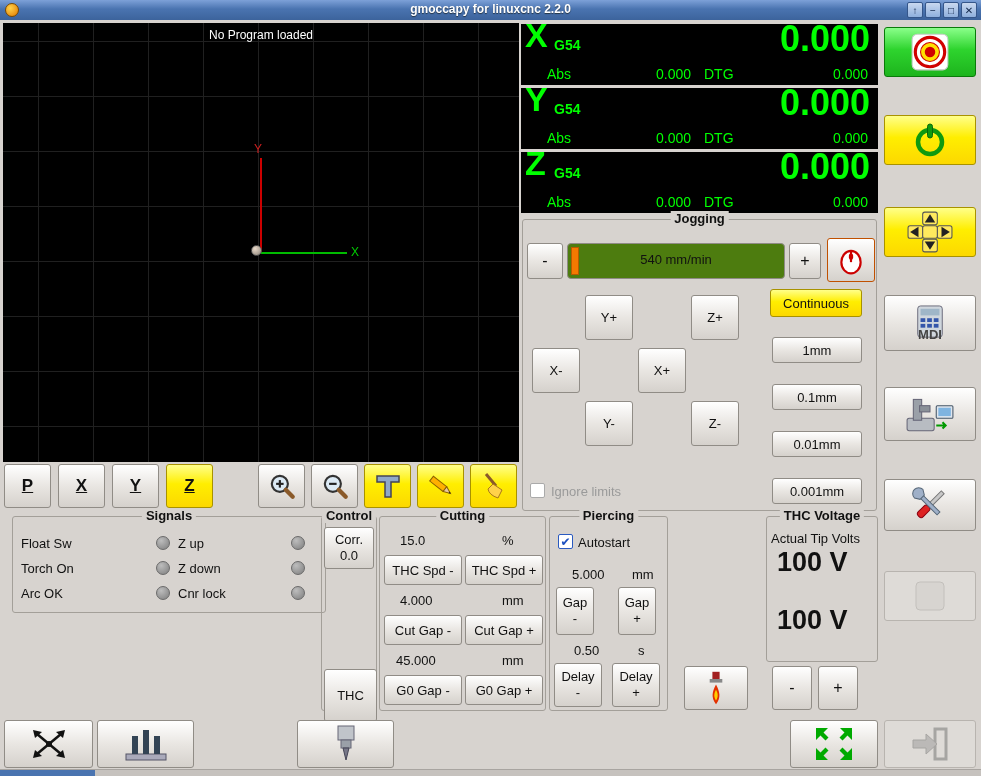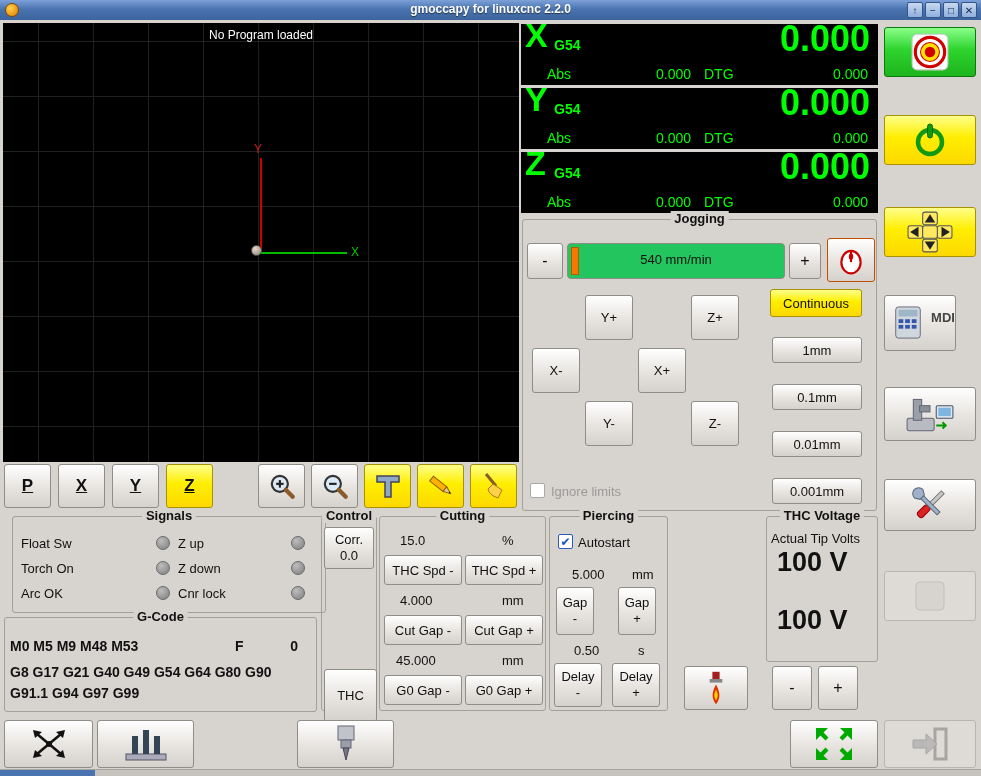--- a/index.html
+++ b/index.html
@@ -55,21 +55,21 @@
   background:radial-gradient(circle at 35% 30%, #e8d8c8, #8a8278); border:1px solid #555; }
 
 
 .dro { position:absolute; left:521px; width:357px; height:61px; background:#000; color:#00ff00; }
 .dro .axis { position:absolute; left:4px; top:-8px; font-size:34px; font-weight:bold; }
 .dro .sys  { position:absolute; left:33px; top:13px; font-size:14px; font-weight:bold; }
 .dro .big  { position:absolute; right:8px; top:-6px; font-size:36px; font-weight:bold; }
 .dro .l2   { position:absolute; bottom:3px; font-size:14px; font-weight:normal; }
 
 
-.hslider { position:absolute; background:#22c55e; border:1px solid #8f8b85; border-radius:4px; }
+.hslider { position:absolute; background:#4d7c0f; border:1px solid #8f8b85; border-radius:4px; }
 .hslider .fill { position:absolute; left:3px; top:3px; bottom:3px; width:8px; background:#f57900; border:1px solid #b85a00; }
 .hslider .txt { position:absolute; left:0; right:0; top:8px; text-align:center; font-size:13px; color:#111; }
 .groove { position:absolute; height:5px; background:#b5b1ac; border:1px solid #8a8680; border-radius:3px; }
 .thumb { position:absolute; width:16px; height:13px; top:-5px;
   background:linear-gradient(#fafafa,#d8d4d0); border:1px solid #777; border-radius:3px; }
 
 .clock { position:absolute; left:858px; top:650px; width:118px; text-align:right; font-size:13px; color:#222; line-height:1.35; padding-right:4px; }
 .progress { position:absolute; left:0; top:769px; width:981px; height:7px; background:#c6c2be; border-top:1px solid #a8a4a0; }
 .progress .pfill { position:absolute; left:0; top:0; height:6px; width:95px; background:#4a74b0; }
 svg { display:block; }
@@ -222,27 +222,20 @@
     <span class="led" style="left:143px;top:44px"></span>
     <span class="led" style="left:143px;top:69px"></span>
     <span class="lbl" style="left:165px;top:19px">Z up</span>
     <span class="lbl" style="left:165px;top:44px">Z down</span>
     <span class="lbl" style="left:165px;top:69px">Cnr lock</span>
     <span class="led" style="left:278px;top:19px"></span>
     <span class="led" style="left:278px;top:44px"></span>
     <span class="led" style="left:278px;top:69px"></span>
   </div>
 
-  <div class="frame" style="left:4px;top:617px;width:313px;height:95px">
-    <span class="legend">G-Code</span>
-    <span class="lbl bold" style="left:5px;top:20px;font-size:14px">M0 M5 M9 M48 M53</span>
-    <span class="lbl bold" style="left:230px;top:20px;font-size:14px">F</span>
-    <span class="lbl bold" style="right:18px;top:20px;font-size:14px">0</span>
-    <span class="lbl bold" style="left:5px;top:44px;width:285px;font-size:14px;white-space:normal;line-height:1.5">G8 G17 G21 G40 G49 G54 G64 G80 G90 G91.1 G94 G97 G99</span>
-  </div>
 
   <div class="frame" style="left:321px;top:516px;width:56px;height:195px">
     <span class="legend">Control</span>
     <div class="btn" style="left:2px;top:10px;width:50px;height:42px;flex-direction:column;line-height:1.2">
       <span>Corr.</span>
       <span>0.0</span>
     </div>
     <div class="btn" style="left:2px;top:152px;width:53px;height:53px">THC</div>
   </div>
 
@@ -332,21 +325,21 @@
           </g>
       <g fill="#222">
         <path d="M22 3 l5 8 h-10z"></path>
             <path d="M22 37 l-5 -8 h10z"></path>
         <path d="M3 20 l8 -5 v10z"></path>
             <path d="M41 20 l-8 -5 v10z"></path>
           </g>
         </svg>
       </span>
   </div>
-  <div class="btn" style="left:884px;top:295px;width:72px;height:56px;flex-direction:row">
+  <div class="btn" style="left:884px;top:295px;width:92px;height:56px;flex-direction:column">
     <span>
         <svg viewBox="0 0 44 36" width="46" height="34">
       <rect x="9" y="1" width="26" height="33" rx="3" fill="#cfd6dd" stroke="#667"></rect>
       <rect x="12" y="4" width="20" height="7" fill="#9fb6c8"></rect>
       <g fill="#3355aa">
         <rect x="12" y="14" width="5" height="4"></rect>
             <rect x="19" y="14" width="5" height="4"></rect>
             <rect x="26" y="14" width="5" height="4"></rect>
         <rect x="12" y="20" width="5" height="4"></rect>
             <rect x="19" y="20" width="5" height="4"></rect>

